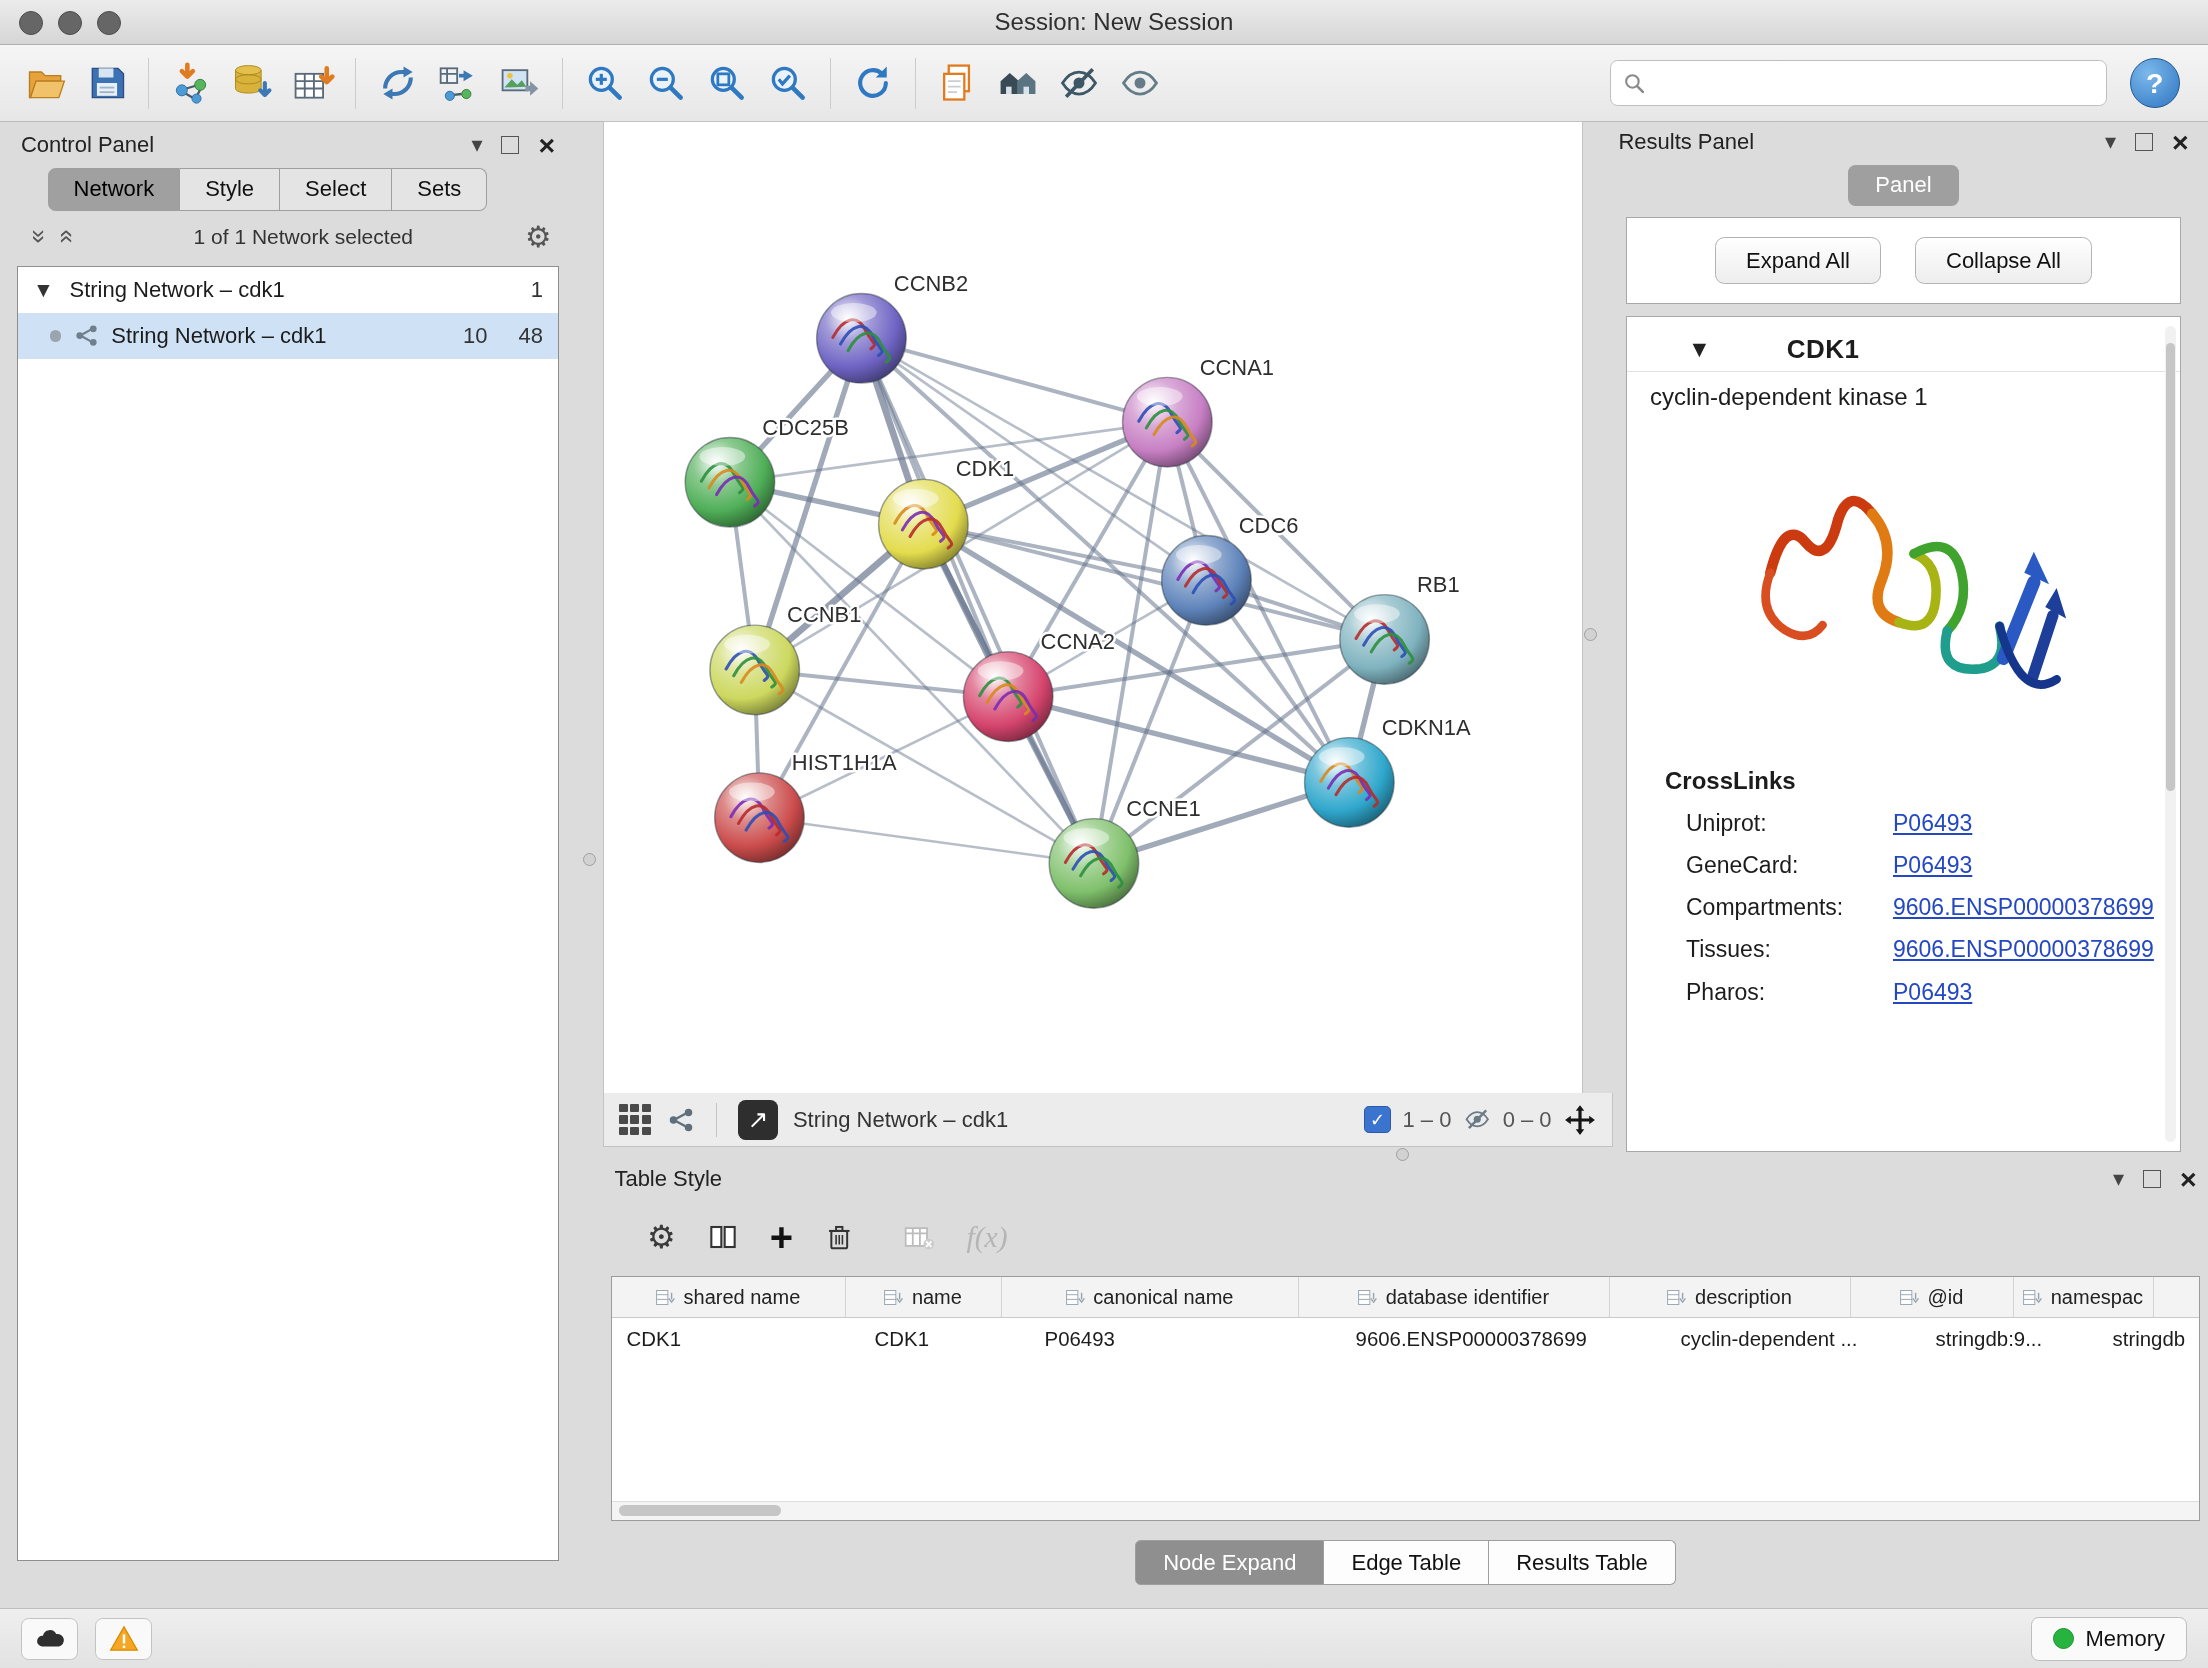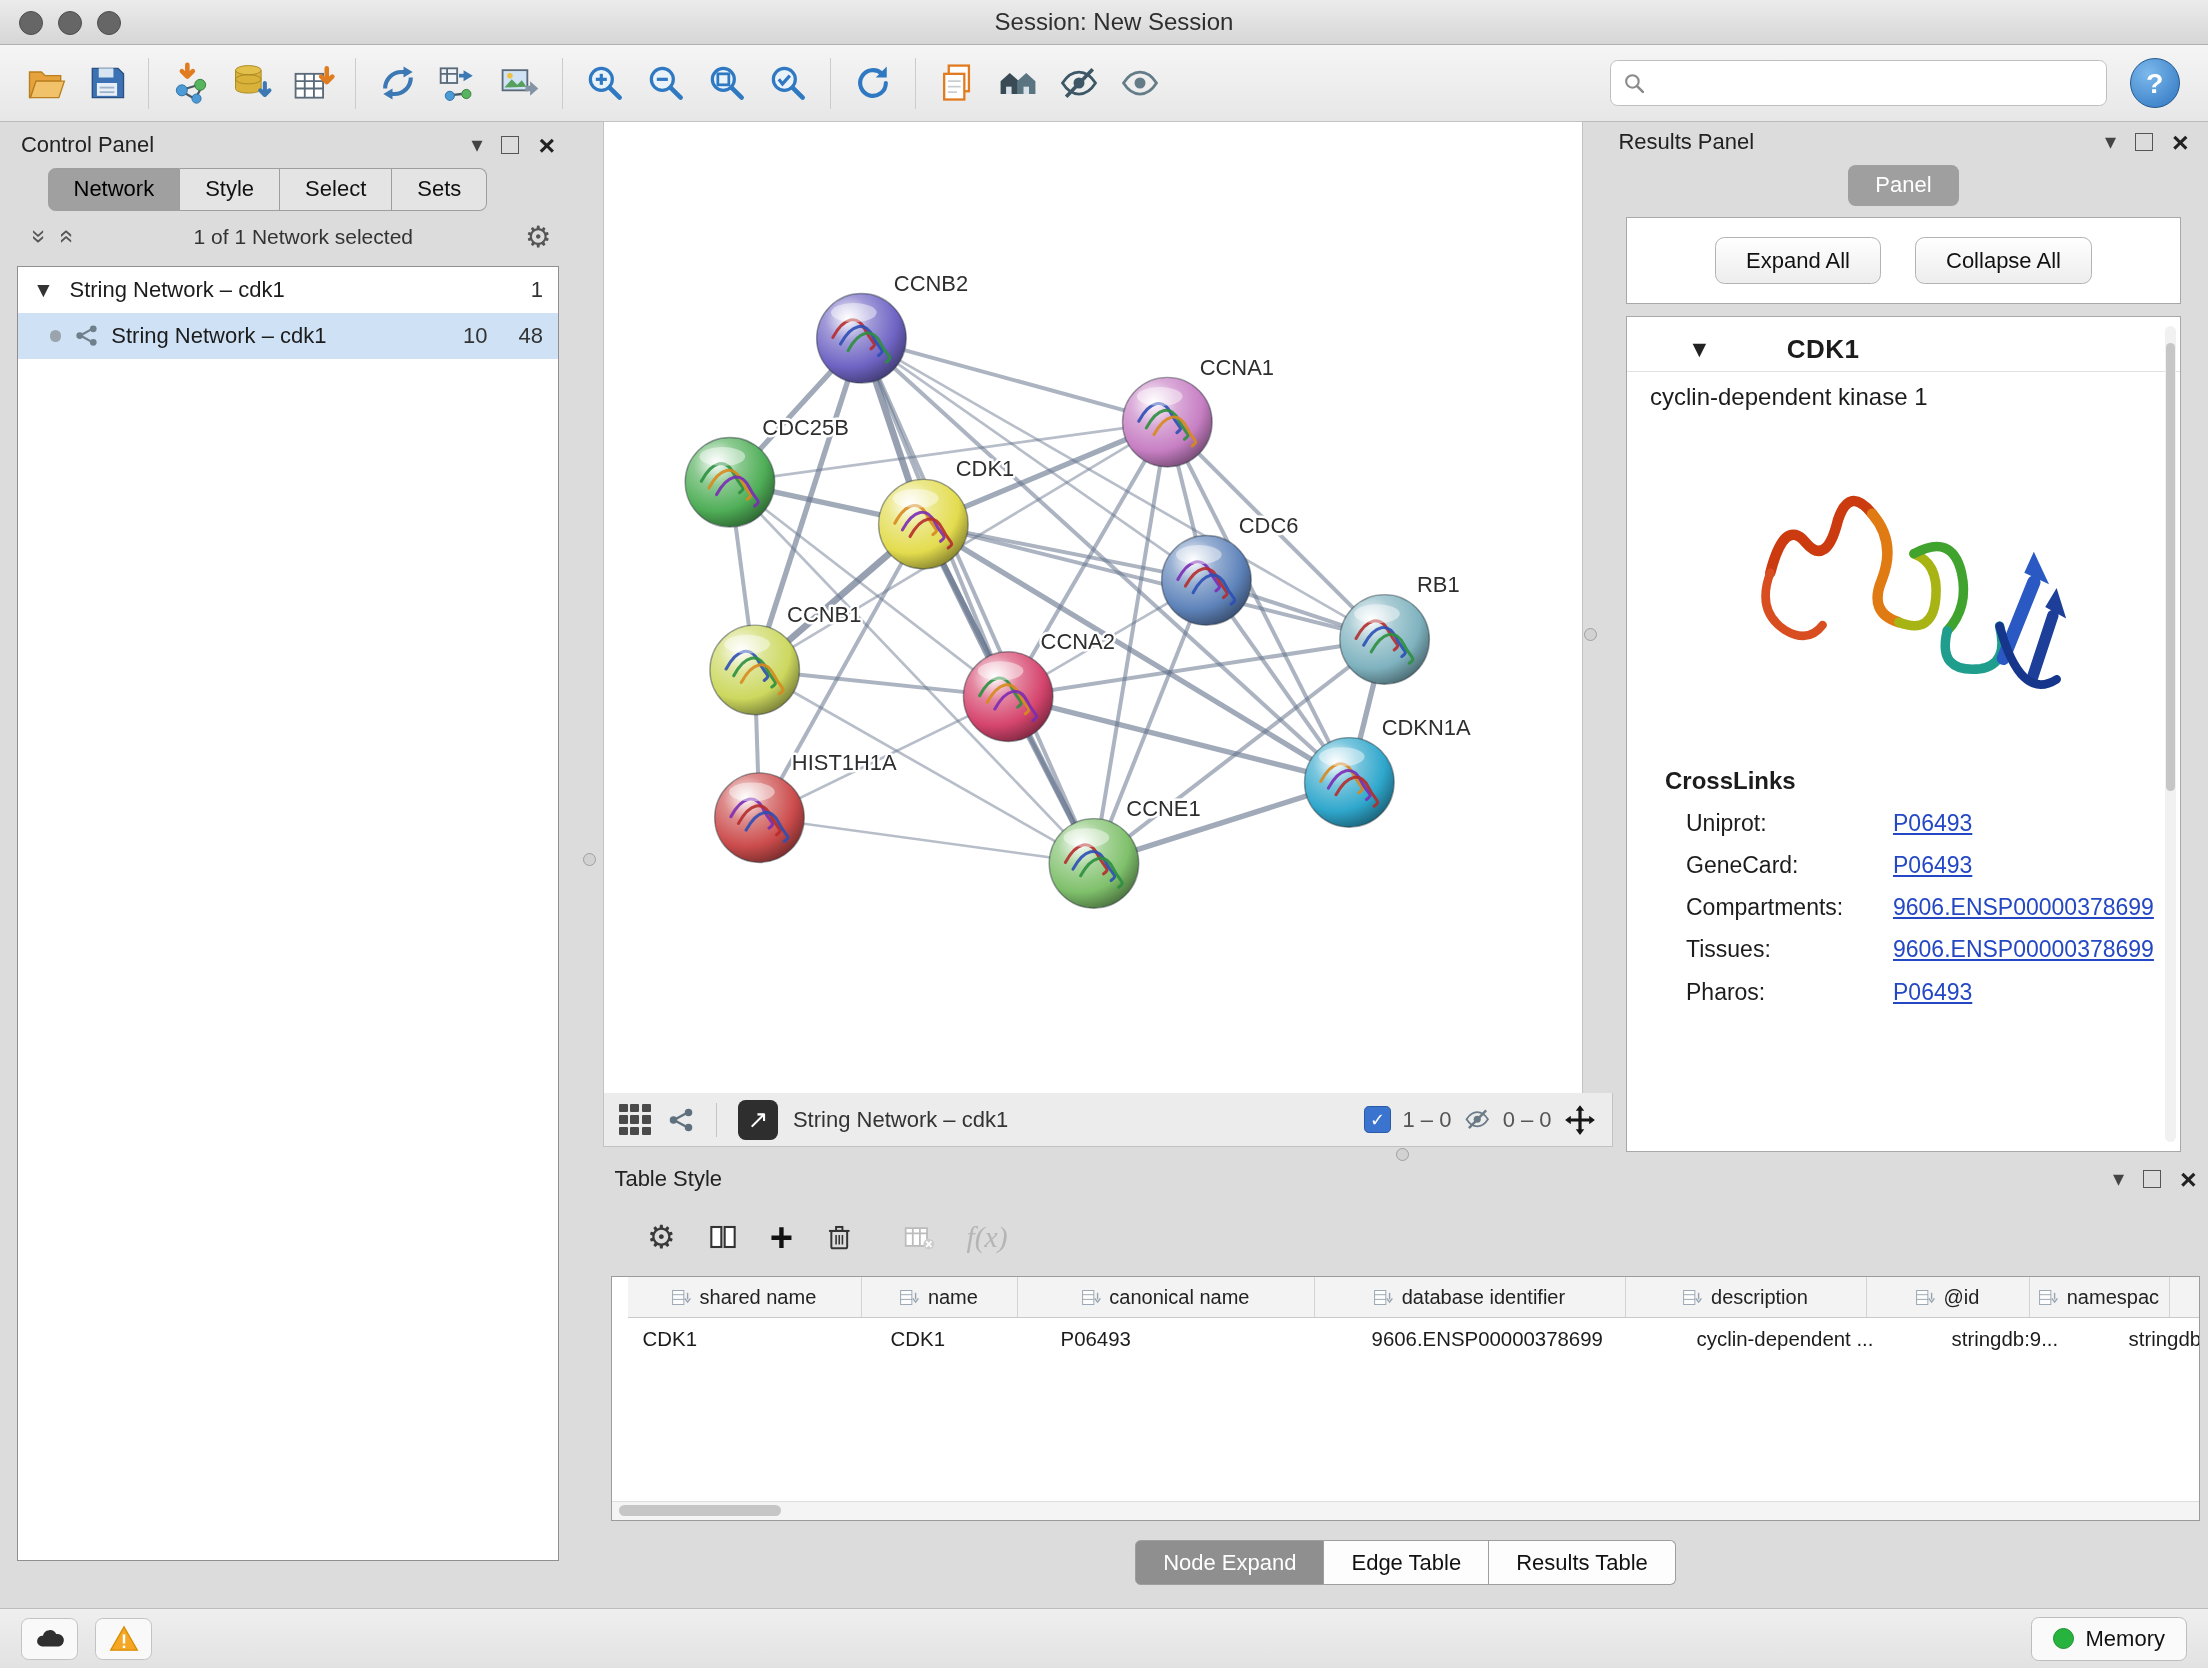--- a/index.html
+++ b/index.html
@@ -88,21 +88,21 @@
   .xl-link{color:#2447c4;text-decoration:underline;cursor:pointer;}
   .rp-scroll{position:absolute;right:3.8px;top:9.5px;bottom:9.5px;width:11.4px;background:#f1f1f1;border-radius:5.7px;}
   .rp-thumb{position:absolute;left:1px;top:2%;height:55%;width:9.5px;background:#c6c6c6;border-radius:4.8px;}
 
   
   #table-panel{position:absolute;left:603px;top:1158px;width:1605px;height:449px;display:flex;flex-direction:column;}
   .tp-tools{display:flex;align-items:center;gap:32px;padding:7.6px 0 9.5px 44px;height:59px;}
   .tp-plus{font-size:40px;font-weight:bold;color:#111;line-height:0.8;}
   .tp-fx{font-family:"Liberation Serif",serif;font-style:italic;font-size:29.5px;color:#b5b5b5;}
   .tp-gear{font-size:32px;color:#3a3a3a;line-height:1;}
-  .tp-tablewrap{margin:0 7.6px;background:#fff;border:1px solid #9b9b9b;height:243px;position:relative;overflow:hidden;padding-left:16px;}
+  .tp-tablewrap{margin:0 7.6px;background:#fff;border:1px solid #9b9b9b;height:243px;position:relative;overflow:hidden;}
   #tbl-head{display:flex;height:40px;background:#f3f3f3;border-bottom:1px solid #c9c9c9;}
   .th{display:flex;align-items:center;justify-content:center;gap:8.6px;font-size:20px;
     border-right:1px solid #d4d4d4;color:#222;overflow:hidden;white-space:nowrap;flex:none;}
   .tbl-row{display:flex;height:42px;}
   .td{display:flex;align-items:center;padding-left:15px;font-size:20.4px;overflow:hidden;white-space:nowrap;flex:none;}
   .hscroll{position:absolute;left:0;right:0;bottom:0;height:18px;background:#f4f4f4;border-top:1px solid #dddddd;}
   .hthumb{position:absolute;left:7.6px;top:2.9px;width:162px;height:11.4px;background:#c6c6c6;border-radius:5.7px;}
   #tp-tabs{display:flex;justify-content:center;margin-top:19px;}
   .tptab{font-size:22px;padding:8.6px 27px;border:1px solid #9e9e9e;border-left:none;background:#fdfdfd;color:#111;}
   .tptab:first-child{border-left:1px solid #9e9e9e;border-radius:5.7px 0 0 5.7px;}

